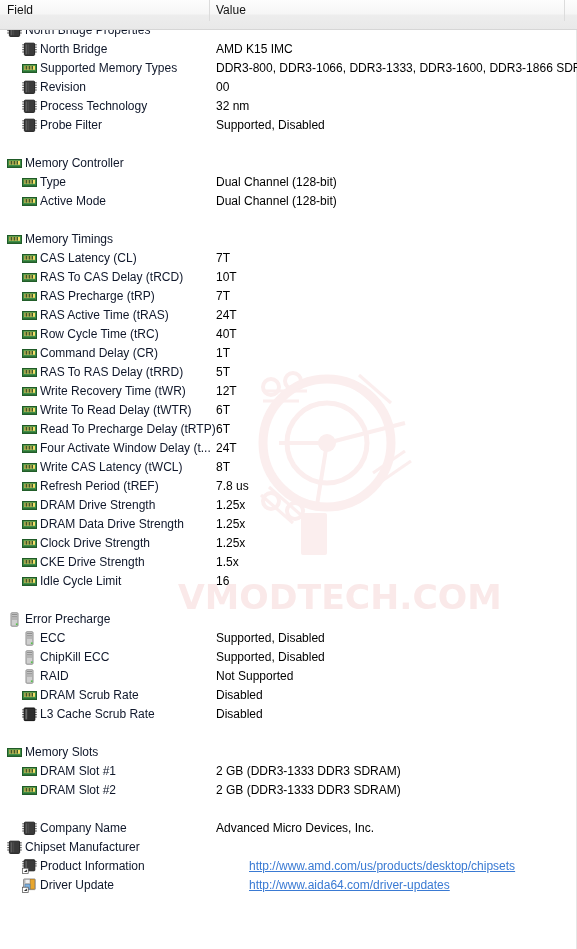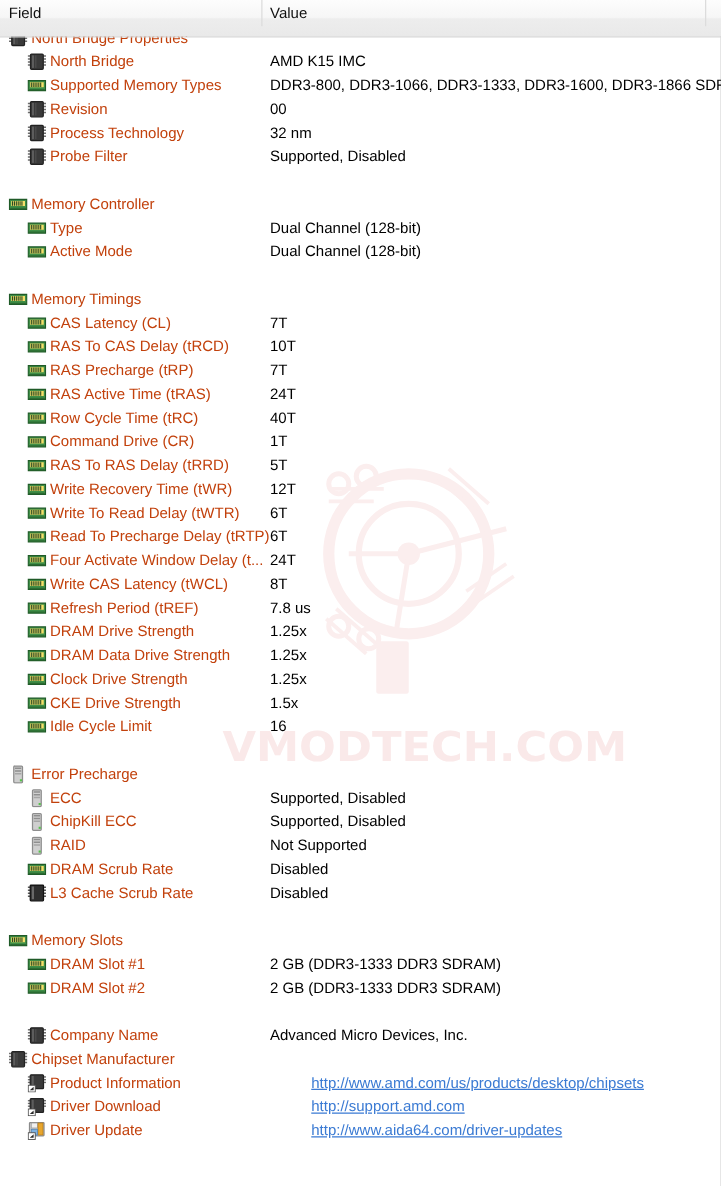--- a/index.html
+++ b/index.html
@@ -104,21 +104,21 @@
     position: relative;
     height: 19px;
     line-height: 19px;
     white-space: nowrap;
   }
   .row.spacer { height: 19px; }
   .row .label {
     position: absolute;
     top: 0;
     font-size: 12px;
-    color: #c2410c;
+    color: #0f172a;
   }
   .row .value {
     position: absolute;
     left: 216px;
     top: 0;
     font-size: 12px;
     color: #000;
   }
   .row .value.link {
     color: #3a7ad3;
@@ -495,21 +495,21 @@
               <rect x="2.6" y="5" width="0.9" height="3.6"></rect>
               <rect x="4.1" y="5" width="0.9" height="3.6"></rect>
               <rect x="5.6" y="5" width="0.9" height="3.6"></rect>
               <rect x="7.1" y="5" width="0.9" height="3.6"></rect>
               <rect x="8.6" y="5" width="0.9" height="3.6"></rect>
               <rect x="10.1" y="5" width="0.9" height="3.6"></rect>
             </g>
             <rect x="1.2" y="10.2" width="12.6" height="1.1" fill="#2b6b32"></rect>
           </svg>
         </span>
-        <span class="label">Command Drive (CR)</span>
+        <span class="label">Command Delay (CR)</span>
         <span class="value">1T</span>
       </div>
       <div class="row lvl1">
         <span class="icon">
           <svg class="ic" viewBox="0 0 15 15">
             <rect x="0.5" y="3.5" width="14" height="8" fill="#3f8f47" stroke="#1f5a27"></rect>
             <rect x="2" y="4.8" width="11" height="4" fill="#f4e06a"></rect>
             <g fill="#2b4a22">
               <rect x="2.6" y="5" width="0.9" height="3.6"></rect>
               <rect x="4.1" y="5" width="0.9" height="3.6"></rect>
@@ -945,40 +945,20 @@
             <rect x="0.6" y="9.2" width="5.6" height="5.4" fill="#ffffff" stroke="#4a4a4a" stroke-width="0.7"></rect>
             <path d="M4.9 10.4 L4.9 13.1 L1.8 13.1 Z" fill="#2a2a2a"></path>
           </svg>
         </span>
         <span class="label">Product Information</span>
         <span class="value link">http://www.amd.com/us/products/desktop/chipsets</span>
       </div>
       <div class="row lvl1">
         <span class="icon">
           <svg class="ic" viewBox="0 0 15 15">
-            <g fill="#6e6e6e">
-              <rect x="0.2" y="2" width="2" height="1.1"></rect>
-              <rect x="0.2" y="4.2" width="2" height="1.1"></rect>
-              <rect x="0.2" y="6.4" width="2" height="1.1"></rect>
-              <rect x="12.8" y="2" width="2" height="1.1"></rect>
-              <rect x="12.8" y="4.2" width="2" height="1.1"></rect>
-              <rect x="12.8" y="6.4" width="2" height="1.1"></rect>
-            </g>
-            <rect x="2.2" y="0.8" width="10.6" height="11" rx="0.7" fill="#3a3a3a" stroke="#222"></rect>
-            <rect x="3.4" y="1.8" width="1.6" height="8.8" fill="#6a6a6a" opacity="0.75"></rect>
-            <rect x="0.6" y="9.2" width="5.6" height="5.4" fill="#ffffff" stroke="#4a4a4a" stroke-width="0.7"></rect>
-            <path d="M4.9 10.4 L4.9 13.1 L1.8 13.1 Z" fill="#2a2a2a"></path>
-          </svg>
-        </span>
-        <span class="label">Driver Download</span>
-        <span class="value link">http://support.amd.com</span>
-      </div>
-      <div class="row lvl1">
-        <span class="icon">
-          <svg class="ic" viewBox="0 0 15 15">
             <rect x="1.6" y="1" width="11.6" height="10.6" rx="0.6" fill="#cfcfcf" stroke="#8b8b8b"></rect>
             <rect x="3" y="1.4" width="5" height="4" fill="#f0f0f0" stroke="#9a9a9a" stroke-width="0.6"></rect>
             <rect x="8.4" y="1.4" width="4" height="9.6" fill="#e8a62e" stroke="#b87c16" stroke-width="0.6"></rect>
             <rect x="3" y="6.4" width="5" height="4.6" fill="#7fb2e0" stroke="#4d7fb0" stroke-width="0.6"></rect>
             <rect x="0.6" y="9.2" width="5.6" height="5.4" fill="#ffffff" stroke="#4a4a4a" stroke-width="0.7"></rect>
             <path d="M4.9 10.4 L4.9 13.1 L1.8 13.1 Z" fill="#2a2a2a"></path>
           </svg>
         </span>
         <span class="label">Driver Update</span>
         <span class="value link">http://www.aida64.com/driver-updates</span>

